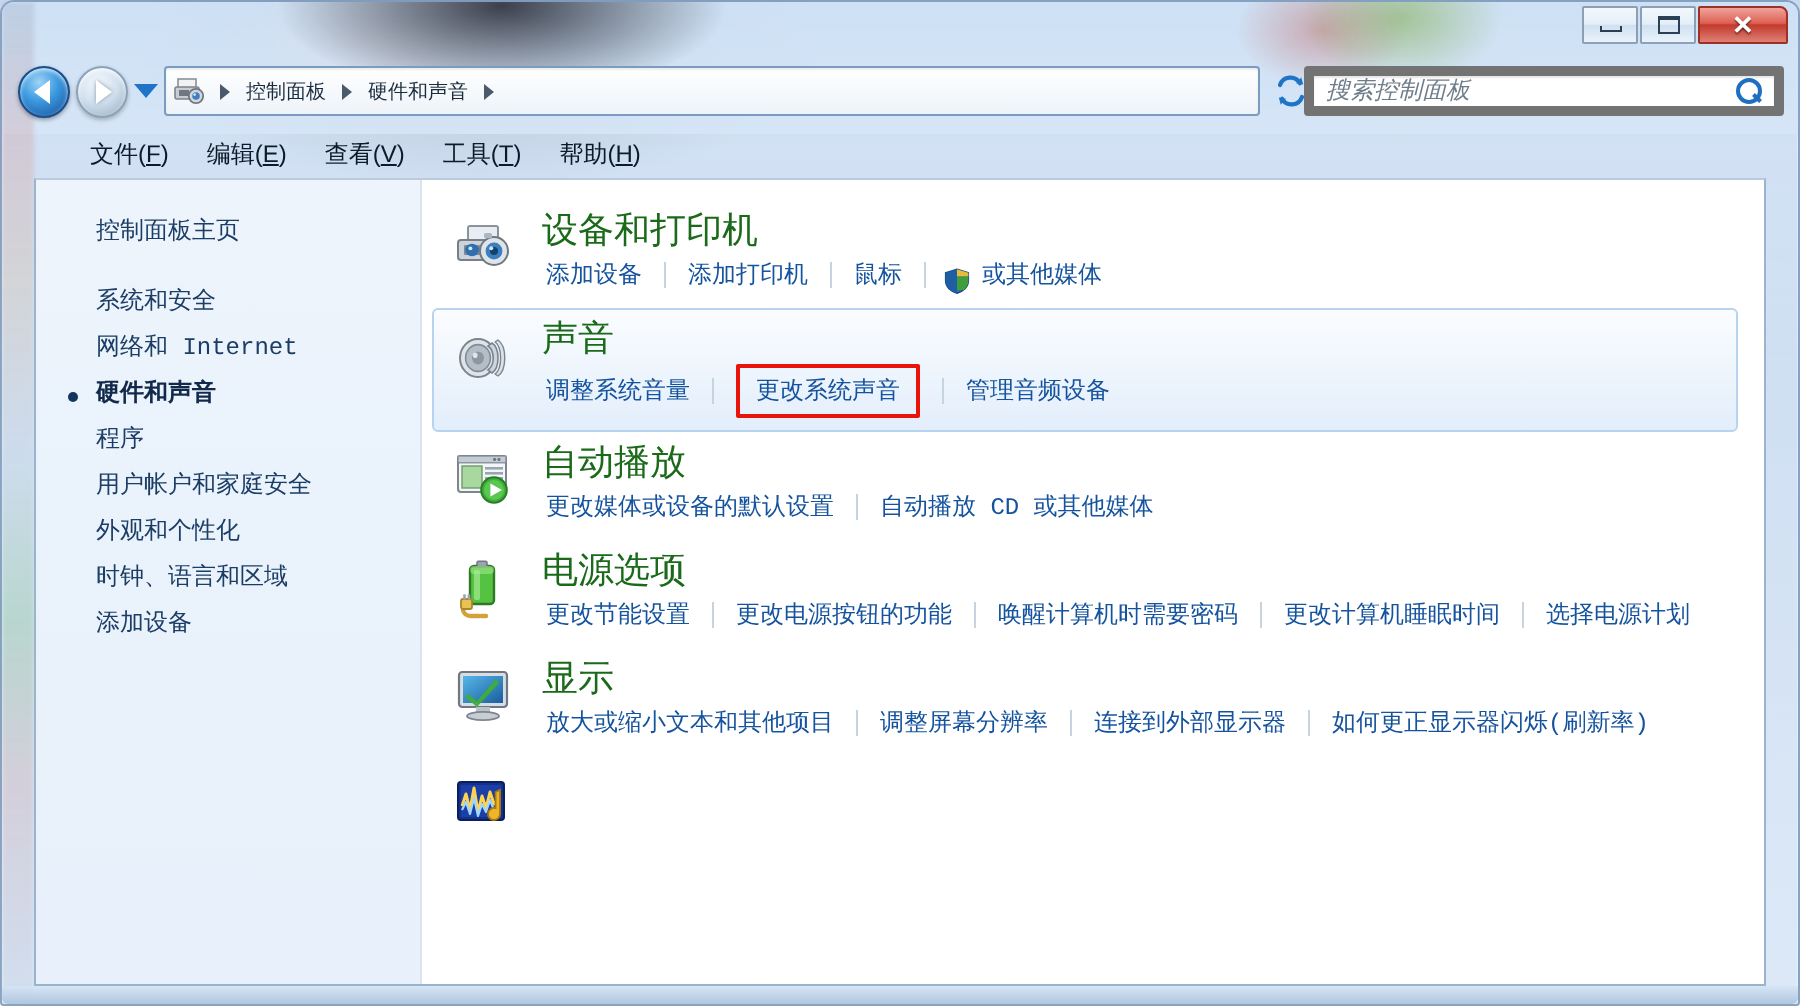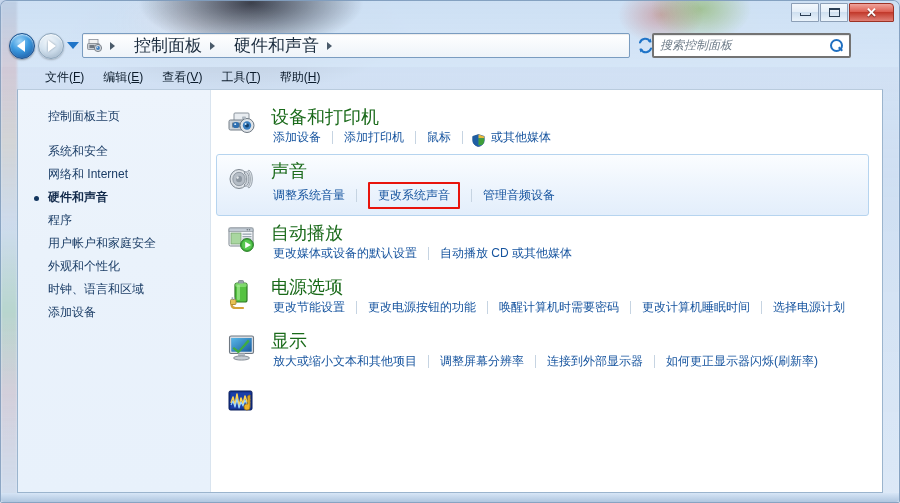--- a/index.html
+++ b/index.html
@@ -124,39 +124,38 @@
     display: flex; align-items: center;
     padding-left: 3px;
     box-shadow: inset 0 1px 1px rgba(0,0,0,0.08);
     overflow: hidden;
   }
   #addr-icon {
     width: 18px; height: 17px; margin-right: 2px; flex: 0 0 auto;
     position: relative;
   }
   .crumb {
-    font-size: 17px; color: #1b2c3e; padding: 1px 4px; white-space: nowrap;
+    font-size: 10px; color: #1b2c3e; padding: 1px 4px; white-space: nowrap;
     cursor: default;
-    margin-left: 11px;
   }
   .crumb-sep {
     width: 0; height: 0; border-top: 4px solid transparent; border-bottom: 4px solid transparent;
     border-left: 5px solid #4a5a6a; margin: 0 4px;
   }
   #addr-dropdown {
     position: absolute; right: 58px; top: 12px;
     width:0;height:0;border-left:5px solid transparent;border-right:5px solid transparent;border-top:6px solid #2a3a4a;
   }
   #refresh-btn {
     position: absolute; left: 634px; top: 5px; width: 22px; height: 21px;
     display:flex;align-items:center;justify-content:center; cursor: default;
   }
   #searchbox {
-    position: absolute; left: 652px; top: 3px; width: 199px; height: 25px;
-    background: #ffffff; border: 2px solid #737373; border-radius: 2px;
+    position: absolute; left: 652px; top: 3px; width: 240px; height: 25px;
+    background: #ffffff; border: 5px solid #737373; border-radius: 2px;
     display: flex; align-items: center; padding: 0 6px;
     box-shadow: inset 0 1px 1px rgba(0,0,0,0.10);
   }
   #search-placeholder {
     flex: 1; font-size: 12px; color: #6f7d8a; font-style: italic;
   }
   .mag { width: 13px; height: 13px; position: relative; }
   .mag::before {
     content:''; position:absolute; left:0; top:0; width:9px;height:9px;border:2px solid #1f6fc0;border-radius:50%;
   }
@@ -174,20 +173,21 @@
   .menu-item u { text-decoration: underline; }
 
   
   #client {
     position: absolute; left: 17px; top: 89px; width: 866px; height: 404px;
     background: #a3a3a3;
     border: 1px solid #9bb4cd;
     border-top: 1px solid #b9cbdd;
     overflow: hidden;
     display: flex;
+    font-family: Liberation Mono, monospace;
   }
   #sidebar {
     width: 193px; height: 100%;
     background: linear-gradient(180deg,#edf4fc 0%, #eaf2fb 40%, #e8f1fb 100%);
     border-right: 1px solid #d9e4ef;
     padding-top: 15px;
     flex: 0 0 auto;
   }
   .side-link {
     font-size: 12px; color: #1b3d66; padding: 4px 0 4px 30px; white-space: nowrap;

